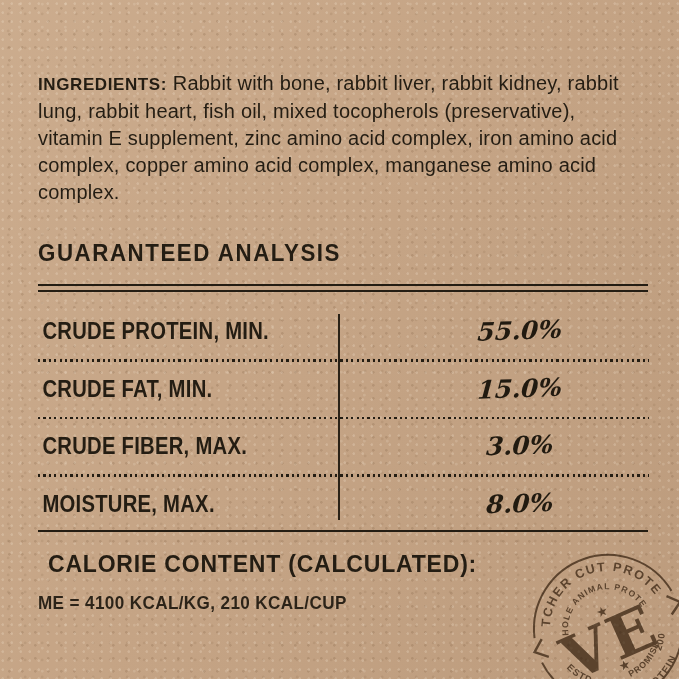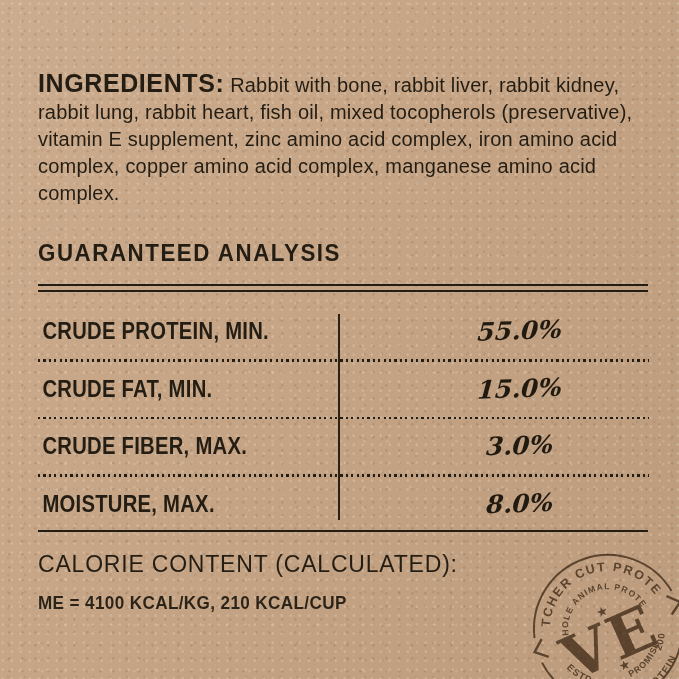--- a/index.html
+++ b/index.html
@@ -15,21 +15,21 @@
       radial-gradient(circle at 72% 64%, rgba(116,84,54,.20) 0 1px, transparent 1.6px),
       radial-gradient(circle at 48% 82%, rgba(116,84,54,.13) 0 1px, transparent 1.8px),
       radial-gradient(circle at 84% 18%, rgba(255,246,230,.14) 0 1px, transparent 1.8px),
       linear-gradient(123deg, rgba(255,235,210,.10) 0%, rgba(0,0,0,0) 42%, rgba(103,72,45,.10) 100%);
     background-size:9px 9px,13px 13px,17px 17px,23px 23px,100% 100%;
   }
   .ingredients{
     position:absolute;left:38px;top:50px;width:600px;
     font-size:20px;line-height:27px;letter-spacing:.2px;
   }
-  .ingredients b{font-size:25px;letter-spacing:.6px;}
+  .ingredients b{font-size:17px;letter-spacing:.6px;}
   .ga-heading{
     position:absolute;left:38px;top:240px;
     font-size:23px;font-weight:bold;letter-spacing:1.6px;
     transform:scaleX(.97);transform-origin:left center;white-space:nowrap;
   }
   .double-rule{
     position:absolute;left:38px;right:31px;top:284px;height:4px;
     border-top:2.5px solid #241d13;border-bottom:2px solid #241d13;
   }
   .ga-table{position:absolute;left:38px;top:304px;width:611px;}
@@ -41,22 +41,22 @@
     padding-left:5px;display:inline-block;
   }
   .ga-value{
     flex:1;text-align:center;padding-left:48px;
     font-family:"DejaVu Serif",serif;font-style:italic;font-size:25px;font-weight:bold;
     transform:rotate(-2deg) skewX(-6deg);color:#211a10;
   }
   .ga-divider{position:absolute;left:300px;top:10px;bottom:12px;width:2px;background:#2a2217;}
   .calorie-rule{position:absolute;left:38px;right:31px;top:530px;border-top:2.5px solid #241d13;}
   .calorie-heading{
-    position:absolute;left:38px;top:551px;
-    font-size:23px;font-weight:normal;letter-spacing:.8px;white-space:nowrap;
+    position:absolute;left:48px;top:551px;
+    font-size:23px;font-weight:bold;letter-spacing:.8px;white-space:nowrap;
   }
   .calorie-sub{
     position:absolute;left:38px;top:593px;
     font-size:18px;font-weight:bold;letter-spacing:.4px;
     transform:scaleX(.95);transform-origin:left center;white-space:nowrap;opacity:.95;
   }
   .stamp{
     position:absolute;left:468px;top:489px;width:280px;height:280px;
     mix-blend-mode:multiply;opacity:.82;
   }

